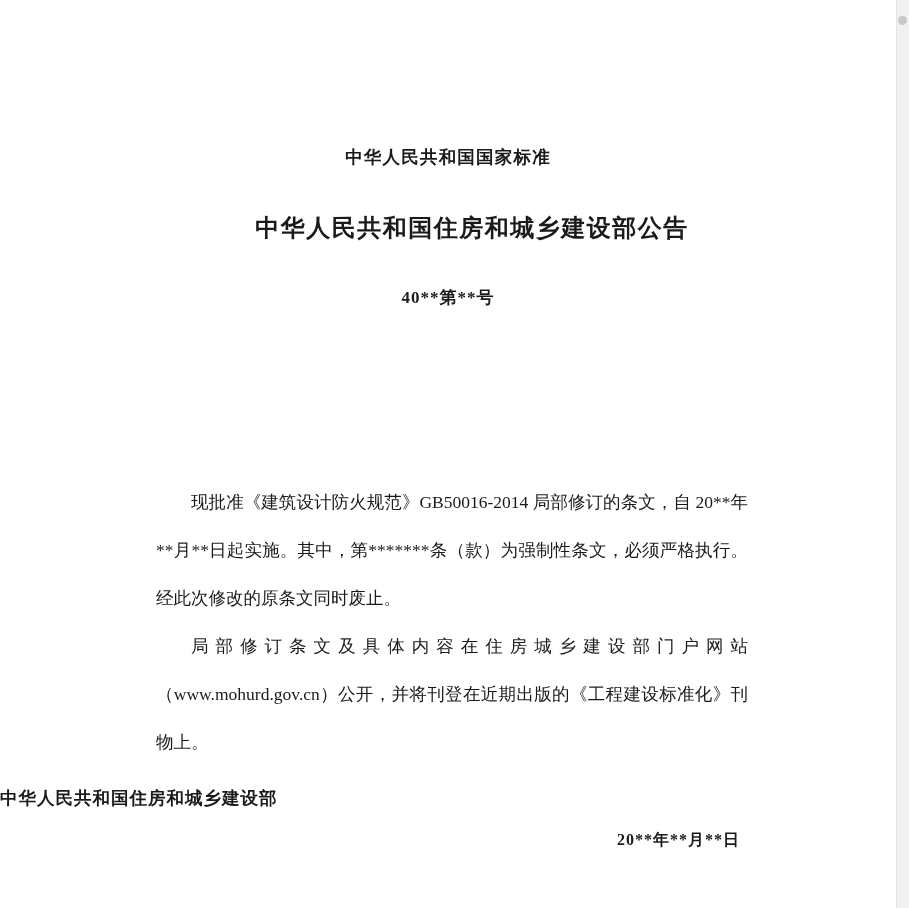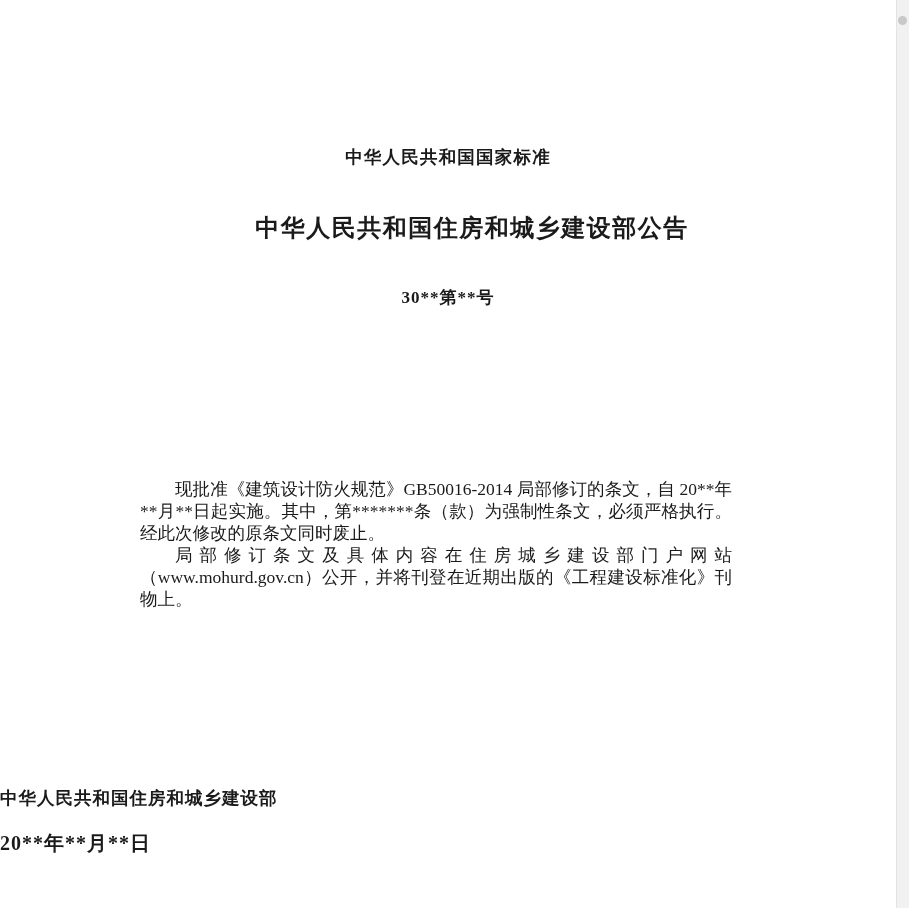--- a/index.html
+++ b/index.html
@@ -99,24 +99,24 @@
     right: 0;
     font-size: 17.5px;
     font-weight: 700;
     line-height: 30px;
     letter-spacing: 0.6px;
   }
 
   .body-text {
     position: absolute;
     top: 478px;
-    left: 140px;
+    left: 156px;
     width: 592px;
     font-size: 17.5px;
-    line-height: 22px;
+    line-height: 48px;
     text-align: justify;
     text-justify: inter-ideograph;
   }
   .body-text p {
     margin: 0;
   }
   .body-text p.indent {
     text-indent: 2em;
   }
 
@@ -128,37 +128,37 @@
     font-size: 17.5px;
     font-weight: 700;
     letter-spacing: 1px;
   }
 
   .sig-date {
     position: absolute;
     top: 830px;
     left: 0;
     width: 740px;
-    text-align: left;
-    font-size: 20px;
+    text-align: right;
+    font-size: 16px;
     font-weight: 700;
     letter-spacing: 1px;
   }
 </style>
 </head>
 <body>
 
 <div class="page">
   <div class="doc-body">
 
     <div class="line std-header">中华人民共和国国家标准</div>
 
     <div class="line main-title">中华人民共和国住房和城乡建设部公告</div>
 
-    <div class="line doc-number">30**第**号</div>
+    <div class="line doc-number">40**第**号</div>
 
 
     <div class="body-text">
       <p class="indent">现批准《建筑设计防火规范》GB50016-2014 局部修订的条文，自 20**年**月**日起实施。其中，第*******条（款）为强制性条文，必须严格执行。经此次修改的原条文同时废止。</p>
       <p class="indent">局部修订条文及具体内容在住房城乡建设部门户网站（www.mohurd.gov.cn）公开，并将刊登在近期出版的《工程建设标准化》刊物上。</p>
     </div>
 
     <div class="signature">中华人民共和国住房和城乡建设部</div>
 
     <div class="sig-date">20**年**月**日</div>

